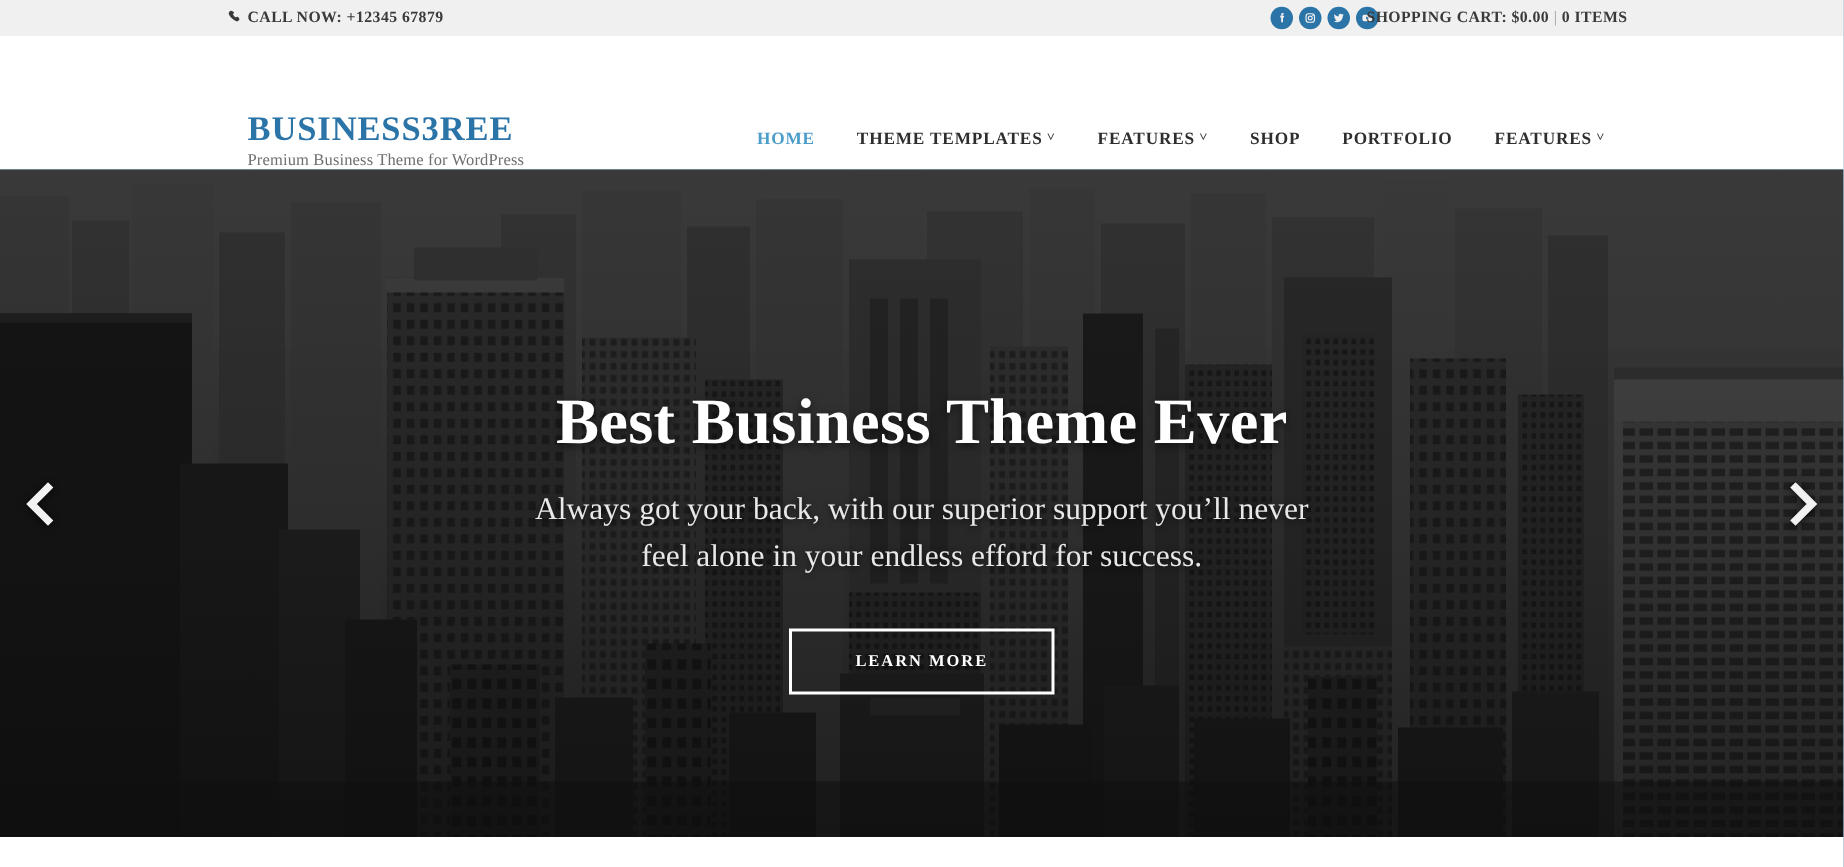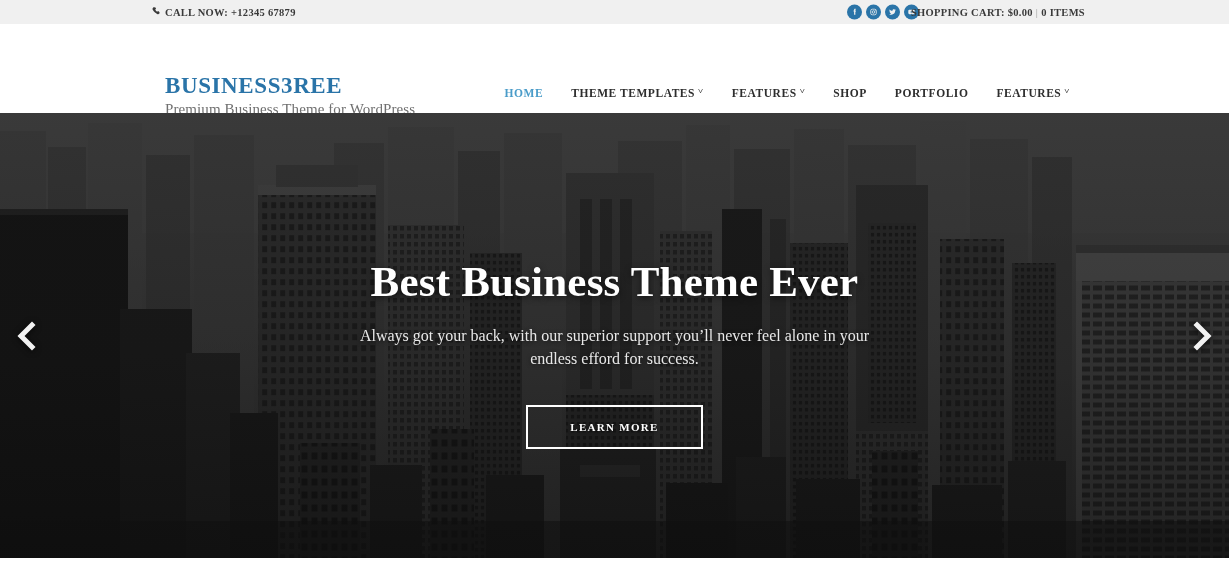--- a/index.html
+++ b/index.html
@@ -41,21 +41,21 @@
     height:89px; background:#fff; position:relative; width:100%;
   }
   .logo-wrap{
     position:absolute; left:165px; top:50px;
   }
   .logo{
     font-size:23px; font-weight:bold; color:#2a74a8;
     letter-spacing:.6px; line-height:1; font-family:"Liberation Serif", serif;
   }
   .tagline{
-    font-size:15px; color:#6f6f6f; margin-top:4px; letter-spacing:.1px;
+    font-size:11px; color:#6f6f6f; margin-top:4px; letter-spacing:.1px;
   }
   .nav{
     position:absolute; right:145px; top:63px;
     display:flex; align-items:center; gap:0;
   }
   .nav-item{
     font-size:11.5px; font-weight:bold; color:#2e2e2e;
     letter-spacing:.55px; padding:0 14px; white-space:nowrap;
     cursor:pointer; position:relative; display:flex; align-items:flex-end;
   }
@@ -80,21 +80,21 @@
     position:absolute; left:0; right:0; top:0; bottom:0;
     display:flex; flex-direction:column; align-items:center;
     justify-content:flex-start; padding-top:146px; z-index:5;
   }
   .hero-title{
     font-size:43px; font-weight:bold; color:#fff;
     letter-spacing:.2px; line-height:1.05;
     text-shadow:0 2px 6px rgba(0,0,0,.55); text-align:center;
   }
   .hero-sub{
-    margin-top:20px; font-size:16px; color:#e8e8e8;
+    margin-top:20px; font-size:21px; color:#e8e8e8;
     text-align:center; line-height:1.45; max-width:520px;
     text-shadow:0 1px 4px rgba(0,0,0,.6);
   }
   .hero-btn{
     margin-top:34px; border:2px solid #ffffff; background:transparent;
     color:#fff; font-size:11px; font-weight:bold; letter-spacing:1.3px;
     padding:14px 42px; cursor:pointer; font-family:"Liberation Serif", serif;
     text-shadow:0 1px 3px rgba(0,0,0,.5);
   }
   .arrow{

